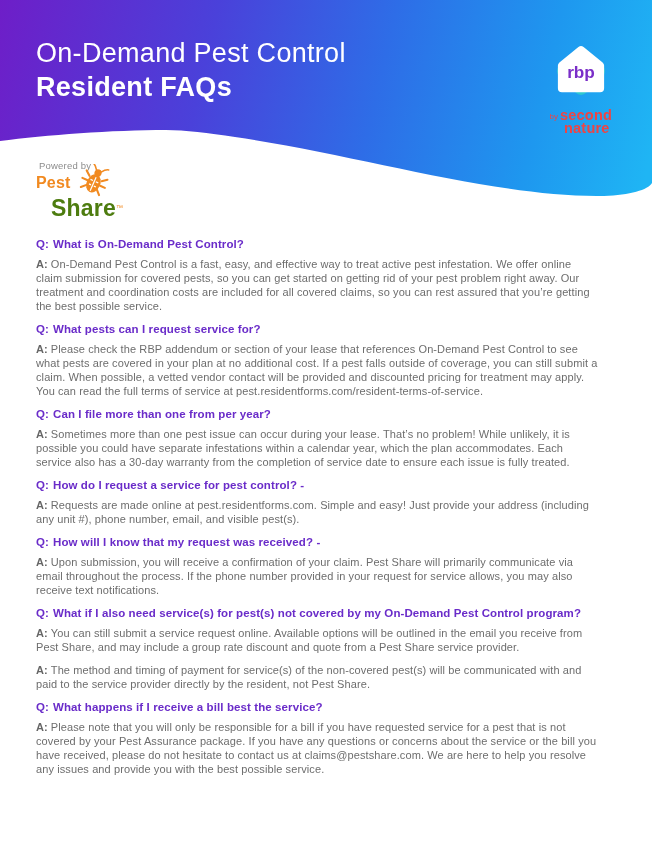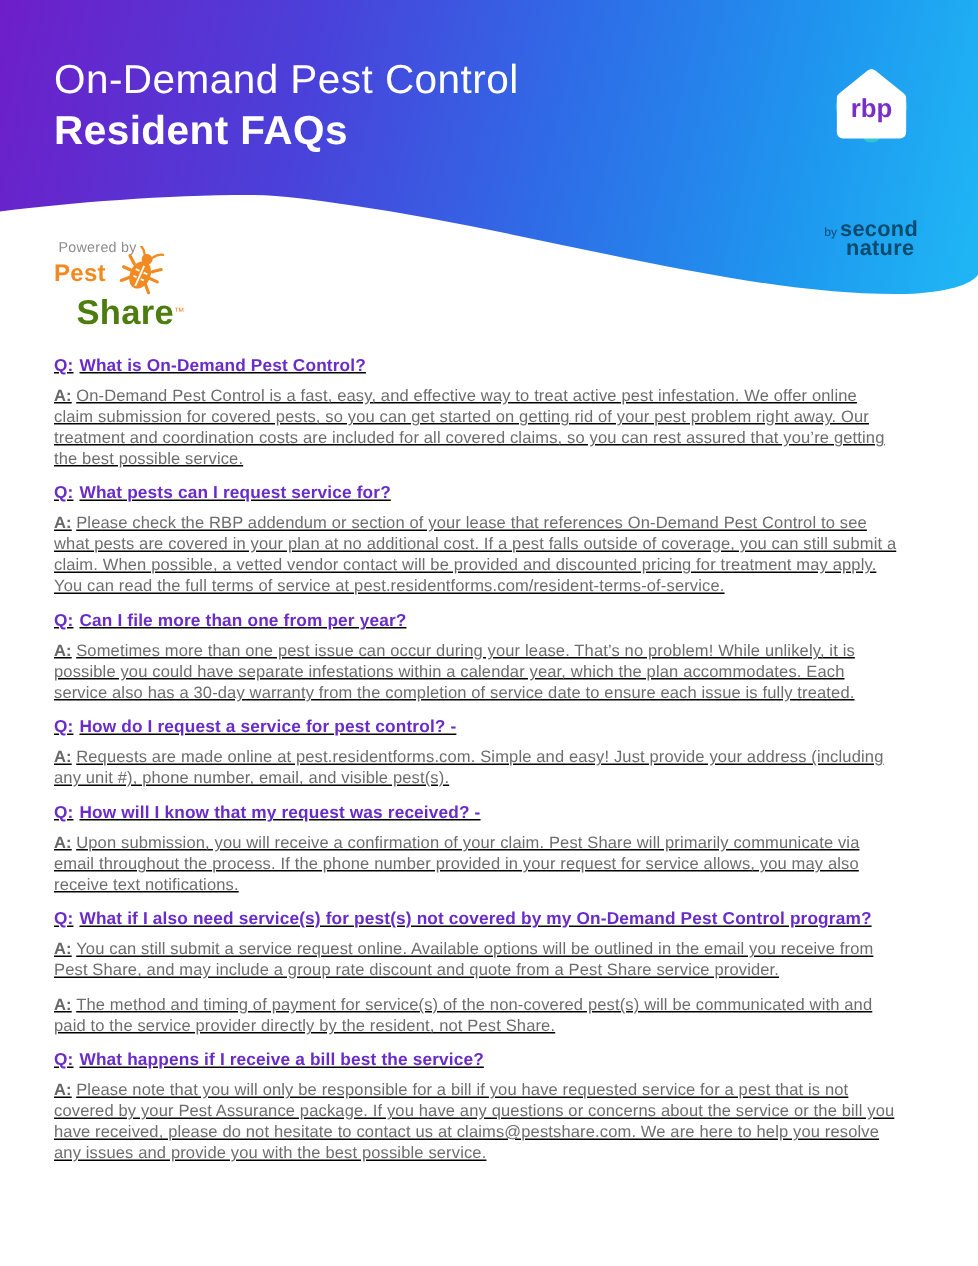--- a/index.html
+++ b/index.html
@@ -3,31 +3,31 @@
 <meta charset="utf-8">
 <style>
   html,body{margin:0;padding:0;}
   body{
     width:652px;height:844px;
     background:#ffffff;
     font-family:"Liberation Sans", sans-serif;
     overflow:hidden;
     position:relative;
   }
-  .page{width:652px;height:844px;position:relative;background:#fff;text-decoration:underline;}
+  .page{width:652px;height:844px;position:relative;background:#fff;}
 
   
   .header{position:relative;width:652px;height:215px;}
   .header svg.wave{position:absolute;top:0;left:0;display:block;}
   .title-block{position:absolute;top:36px;left:36px;color:#ffffff;z-index:2;}
   .title-line1{font-size:27px;font-weight:400;letter-spacing:.3px;line-height:34px;}
   .title-line2{font-size:27px;font-weight:700;letter-spacing:.3px;line-height:34px;}
 
   .header-brand{position:absolute;top:42px;right:40px;display:flex;align-items:center;gap:9px;z-index:2;flex-direction:column;}
-  .sn-wrap{display:flex;align-items:flex-start;color:#0c4a6e;margin-top:38px;}
+  .sn-wrap{display:flex;align-items:flex-start;color:#ef4444;}
   .by{font-size:8px;font-weight:400;margin-top:3px;margin-right:2px;}
   .sn-lines{font-size:14.5px;font-weight:700;line-height:13px;letter-spacing:.2px;}
   .sn-l2{display:block;padding-left:4px;}
 
   
   .ps-logo{position:absolute;left:36px;top:160px;z-index:3;}
   .powered-by{font-size:9.5px;color:#8c8c8c;margin:0 0 1px 3px;letter-spacing:.2px;}
   .ps-row{display:flex;align-items:flex-start;}
   .ps-word1{font-size:16px;font-weight:700;color:#F18A21;line-height:22px;letter-spacing:.2px;}
   .ps-bug{margin-left:7px;margin-top:-8px;}

